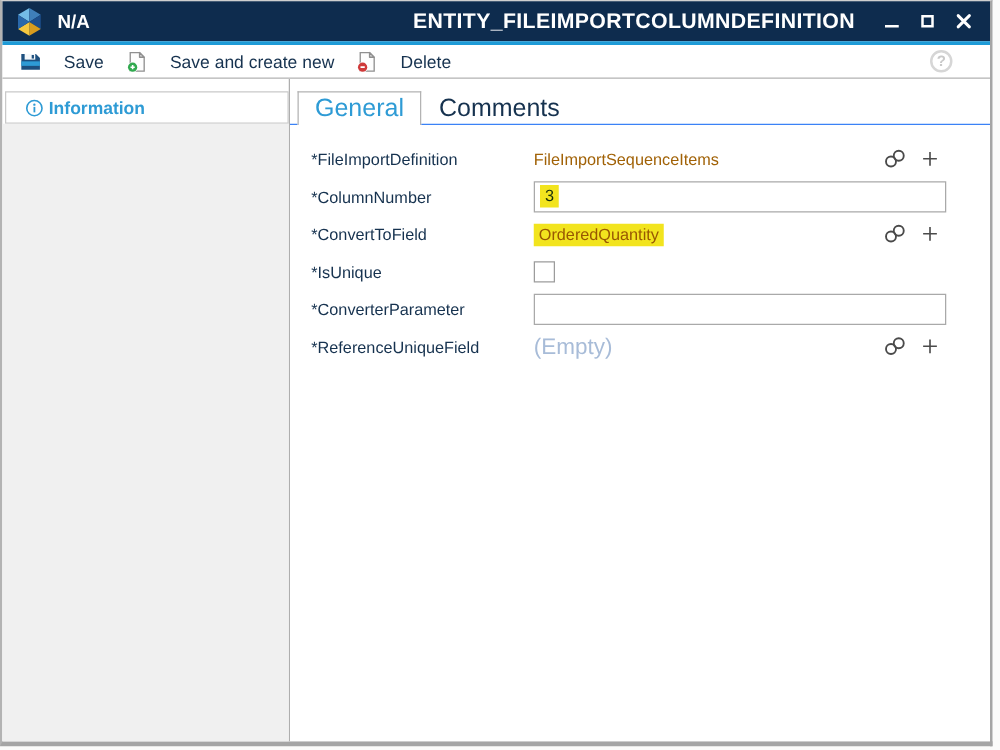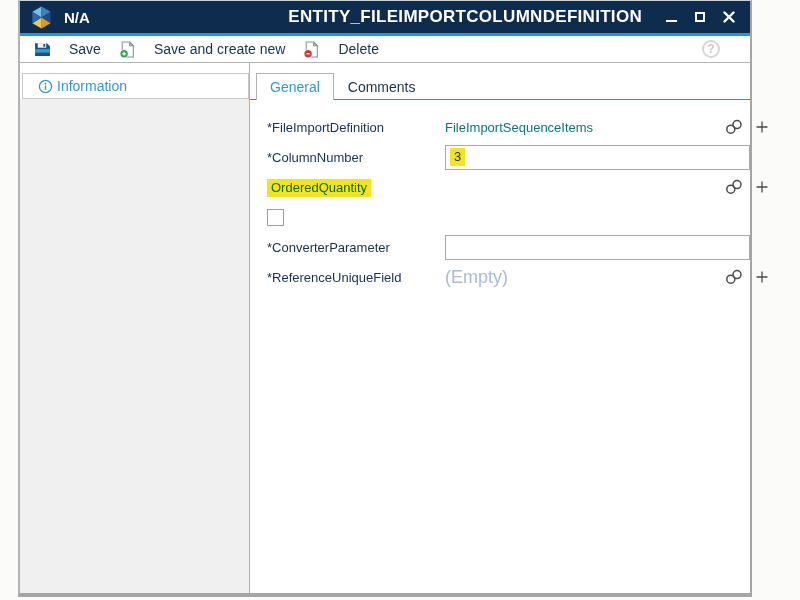--- a/index.html
+++ b/index.html
@@ -1,23 +1,23 @@
 <!DOCTYPE html>
 <html><head>
 <meta charset="utf-8">
 <style>
   * { box-sizing: border-box; margin: 0; padding: 0; }
   html, body { width: 800px; height: 600px; overflow: hidden; }
   body { font-family: "Liberation Sans", sans-serif; background: #fbfbfa; position: relative; cursor: default; }
 
   .window {
-    position: absolute; top: 0; left: 0; width: 734px; height: 597px;
+    position: absolute; top: 0; left: 0; width: 794px; height: 597px;
     border-top: 1px solid #cfcfcf; border-left: 2px solid #b3b3b3;
     border-right: 2px solid #a5a5a5; border-bottom: 4px solid #a5a5a5;
-    background: #fff; display: flex; flex-direction: column; margin-left: 18px;
+    background: #fff; display: flex; flex-direction: column;
   }
 
   
   .titlebar { flex: 0 0 32px; background: #0e2c4e; display: flex; align-items: center; padding: 0 12px 0 10px; }
   .logo { width: 23px; height: 25px; margin-right: 11px; flex: 0 0 auto; }
   .app-title { color: #ffffff; font-size: 15px; font-weight: 700; }
   .entity-title { margin-left: auto; margin-right: 22px; color: #ffffff; font-size: 17px; font-weight: 700; letter-spacing: 0.3px; white-space: nowrap; }
   .win-controls { display: flex; align-items: center; gap: 15px; padding-right: 2px; }
   .wc { display: flex; align-items: center; justify-content: center; width: 14px; height: 16px; }
   .glyph-min { width: 11px; height: 2px; background: #fff; margin-top: 7px; }
@@ -27,36 +27,36 @@
 
   
   .toolbar { flex: 0 0 27px; background: #fff; border-bottom: 1px solid #b3b3b3; display: flex; align-items: center; padding-left: 5px; position: relative; }
   .tb-btn { display: flex; align-items: center; gap: 18px; padding: 0 9px; height: 100%; font-size: 14px; color: #16324f; background: none; border: none; font-family: inherit; cursor: pointer; }
   .help-circle { position: absolute; right: 30px; top: 4px; width: 18px; height: 18px; border-radius: 50%; border: 2px solid #d6d6d6; color: #c9c9c9; font-size: 12px; font-weight: 700; display: flex; align-items: center; justify-content: center; }
 
   
   .content { flex: 1; display: flex; min-height: 0; }
   .sidebar { flex: 0 0 230px; width: 230px; border-right: 1px solid #aeaeae; display: flex; flex-direction: column; background: #fff; }
   .sidebar-gap { flex: 0 0 10px; }
-  .info-item { flex: 0 0 26px; margin-left: 2px; background: #fff; border: 1px solid #c9c9c9; display: flex; align-items: center; padding-left: 15px; gap: 4px; color: #2e9bd5; font-size: 14px; cursor: pointer; }
+  .info-item { flex: 0 0 26px; margin-left: 2px; background: #fff; border: 1px solid #c9c9c9; display: flex; align-items: center; padding-left: 15px; gap: 4px; color: #2e9bd5; font-size: 14px; cursor: pointer; font-weight: bold; }
   .sidebar-fill { flex: 1; background: #f0f0f0; }
 
   .main { flex: 1; display: flex; flex-direction: column; background: #fff; min-width: 0; }
   .main-gap { flex: 0 0 10px; }
   .tabstrip { flex: 0 0 26px; display: flex; padding-left: 6px; position: relative; z-index: 2; }
-  .tab { padding: 0 13px; display: flex; align-items: center; font-size: 14px; margin-bottom: -1px; cursor: pointer; }
+  .tab { padding: 0 13px; display: flex; align-items: center; font-size: 20px; margin-bottom: -1px; cursor: pointer; }
   .tab.active { background: #fff; border: 1px solid #b3b3b3; border-bottom: none; color: #2e9bd5; }
   .tab.inactive { color: #16324f; border: 1px solid transparent; border-bottom: none; }
   .panel { flex: 1; border-top: 1px solid #3b82f6; padding: 12px 0 0 17px; }
 
   
   .frow { height: 30px; display: flex; align-items: center; position: relative; }
   .flabel { flex: 0 0 178px; width: 178px; font-size: 13px; color: #16324f; }
   .fvalue { font-size: 13px; }
-  .link { color: #0f766e; text-decoration: none; cursor: pointer; }
+  .link { color: #a16207; text-decoration: none; cursor: pointer; }
   .hl { background: #f2e41e; padding: 1px 4px 2px 4px; }
   .blend { mix-blend-mode: multiply; }
   .text-input { width: 330px; height: 25px; border: 1px solid #a9a9a9; background: #fff; font-size: 13px; color: #16324f; padding: 0 4px; display: flex; align-items: center; font-family: inherit; }
   input.text-input { display: inline-block; }
   .checkbox { width: 17px; height: 17px; border: 1px solid #9c9c9c; background: #fff; cursor: pointer; }
   .empty-val { color: #a8bcd8; font-size: 18px; }
   .row-icons { position: absolute; left: 457px; top: 0; height: 30px; display: flex; align-items: center; gap: 11px; }
   .icon-btn { background: none; border: none; display: flex; align-items: center; cursor: pointer; padding: 0; }
 </style>
 </head>
@@ -167,37 +167,39 @@
         </div>
 
         <div class="frow">
           <span class="flabel">*ColumnNumber</span>
           <div class="text-input" role="textbox">
             <span class="hl"><span class="blend">3</span></span>
           </div>
         </div>
 
         <div class="frow">
+          <span class="flabel">*ConvertToField</span>
           <span class="fvalue"><span class="hl"><a class="link blend">OrderedQuantity</a></span></span>
           <span class="row-icons">
             <button class="icon-btn">
               <svg width="20" height="16" viewBox="0 0 20 16">
                 <circle cx="6.8" cy="10.2" r="4" fill="none" stroke="#4a4a4a" stroke-width="1.5"></circle>
                 <circle cx="13" cy="5.6" r="4" fill="none" stroke="#4a4a4a" stroke-width="1.5"></circle>
               </svg>
             </button>
             <button class="icon-btn">
               <svg width="14" height="14" viewBox="0 0 14 14">
                 <path d="M7 1.5 V12.5 M1.5 7 H12.5" stroke="#4a4a4a" stroke-width="1.3"></path>
               </svg>
             </button>
           </span>
         </div>
 
         <div class="frow">
+          <span class="flabel">*IsUnique</span>
           <span class="checkbox" role="checkbox" aria-checked="false"></span>
         </div>
 
 
         <div class="frow">
           <span class="flabel">*ConverterParameter</span>
           <input class="text-input" type="text" value="" style="">
         </div>
 
         <div class="frow">

